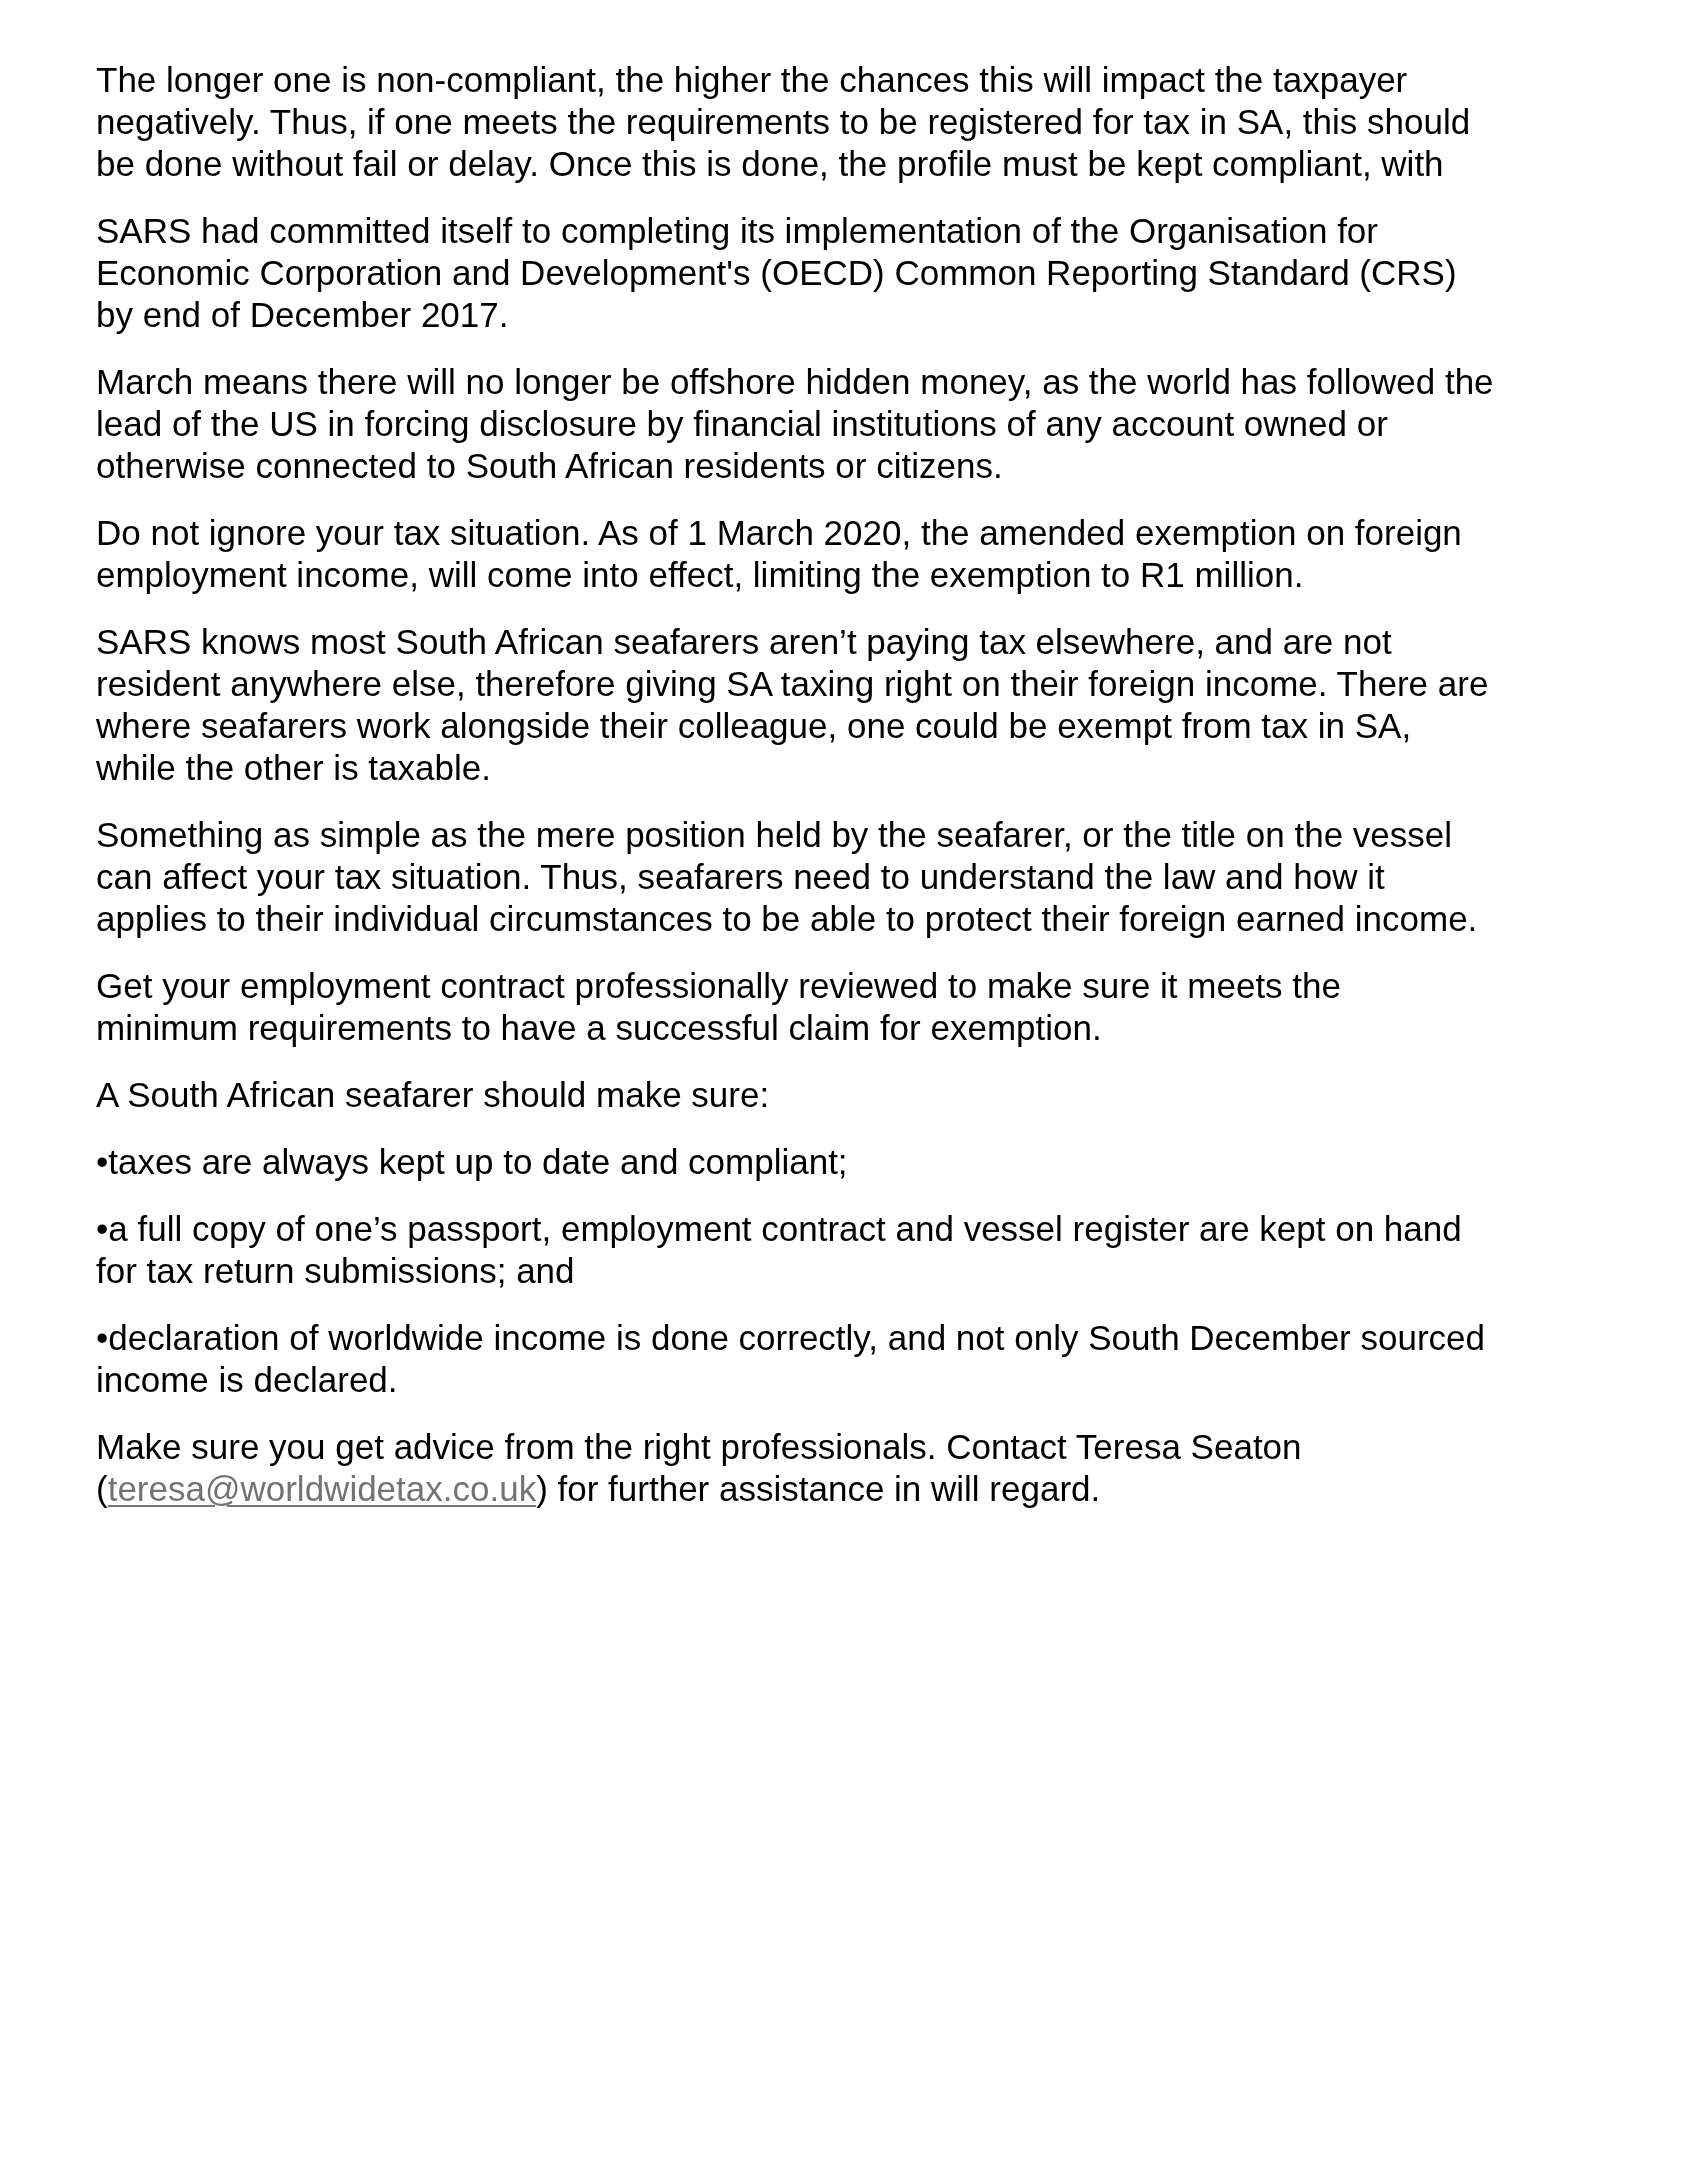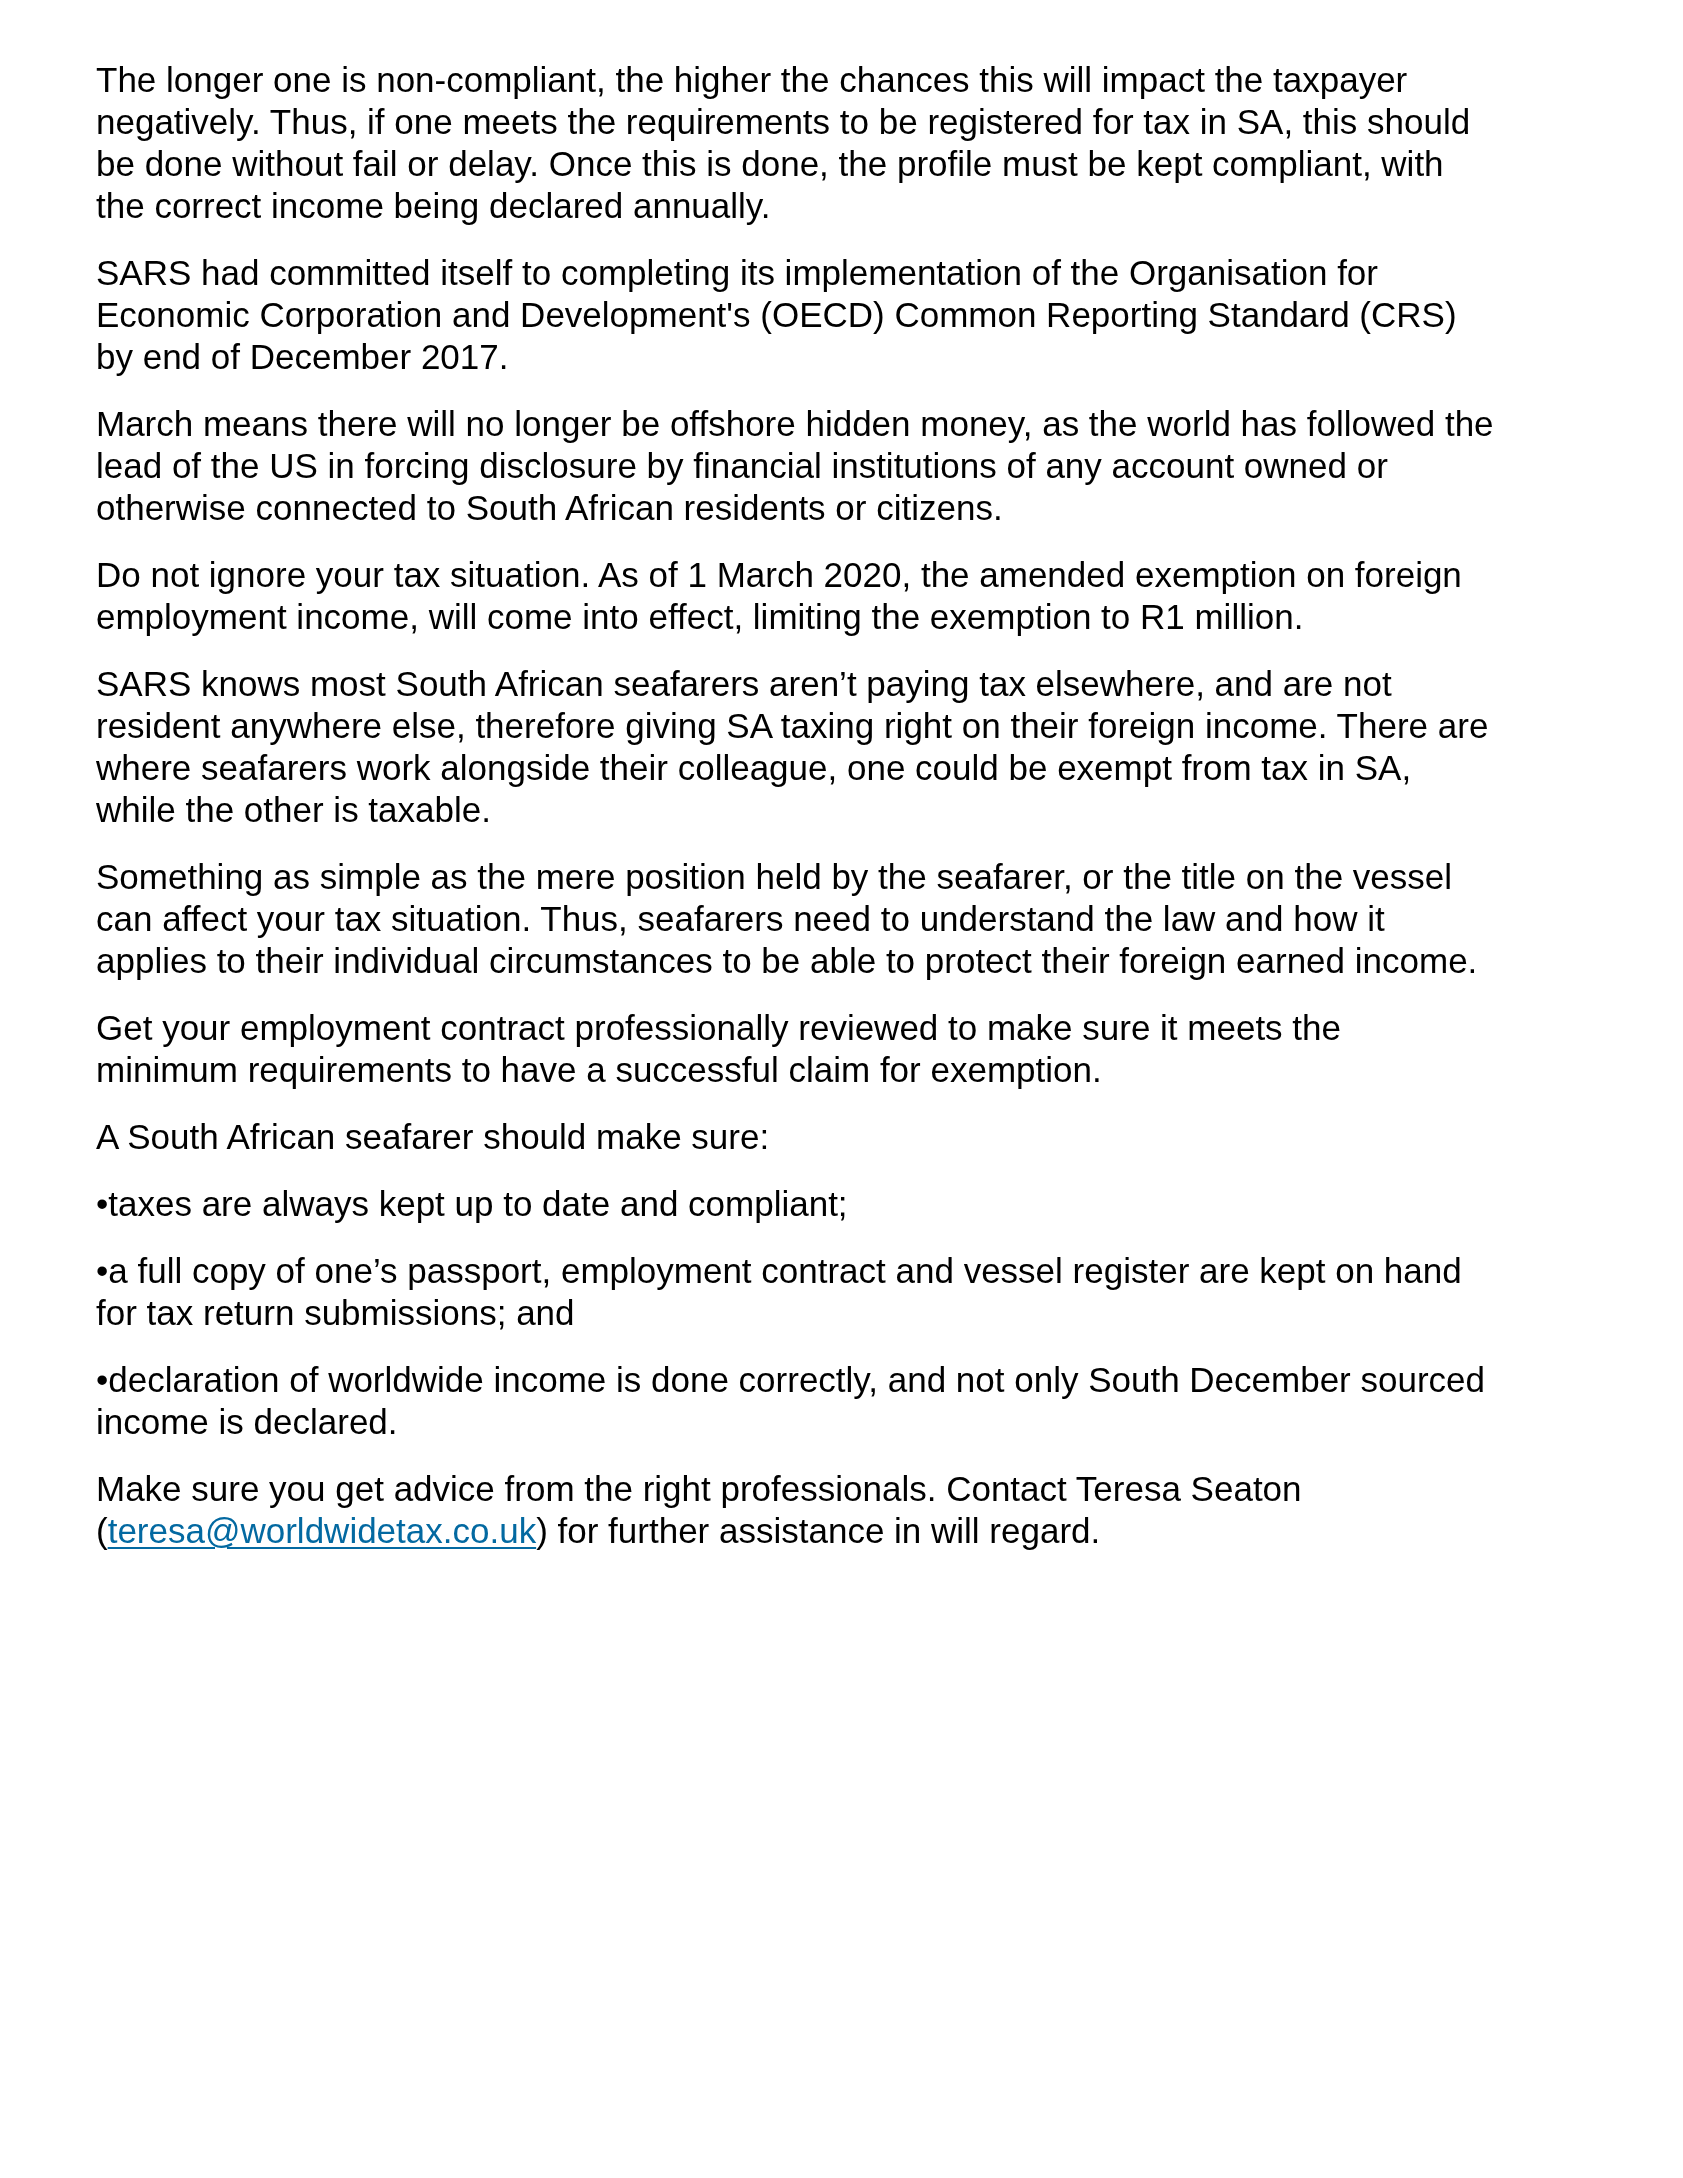--- a/index.html
+++ b/index.html
@@ -32,38 +32,37 @@
   }
   .para {
     margin: 0 0 25px 0;
     white-space: nowrap;
   }
   .line {
     display: block;
     white-space: pre;
   }
   .email-link {
-    color: #0369a1;
+    color: #737373;
     text-decoration: underline;
     text-decoration-thickness: 2px;
     text-underline-offset: 4px;
     margin-top: 44px;
   }
 </style>
 </head>
 <body>
 
 <div class="page">
   <div class="doc-body">
 
     <p class="para">
       <span class="line">The longer one is non-compliant, the higher the chances this will impact the taxpayer</span>
       <span class="line">negatively. Thus, if one meets the requirements to be registered for tax in SA, this should</span>
       <span class="line">be done without fail or delay. Once this is done, the profile must be kept compliant, with</span>
-      <span class="line">the correct income being declared annually.</span>
     </p>
 
     <p class="para">
       <span class="line">SARS had committed itself to completing its implementation of the Organisation for</span>
       <span class="line">Economic Corporation and Development's (OECD) Common Reporting Standard (CRS)</span>
       <span class="line">by end of December 2017.</span>
     </p>
 
     <p class="para">
       <span class="line">March means there will no longer be offshore hidden money, as the world has followed the</span>

